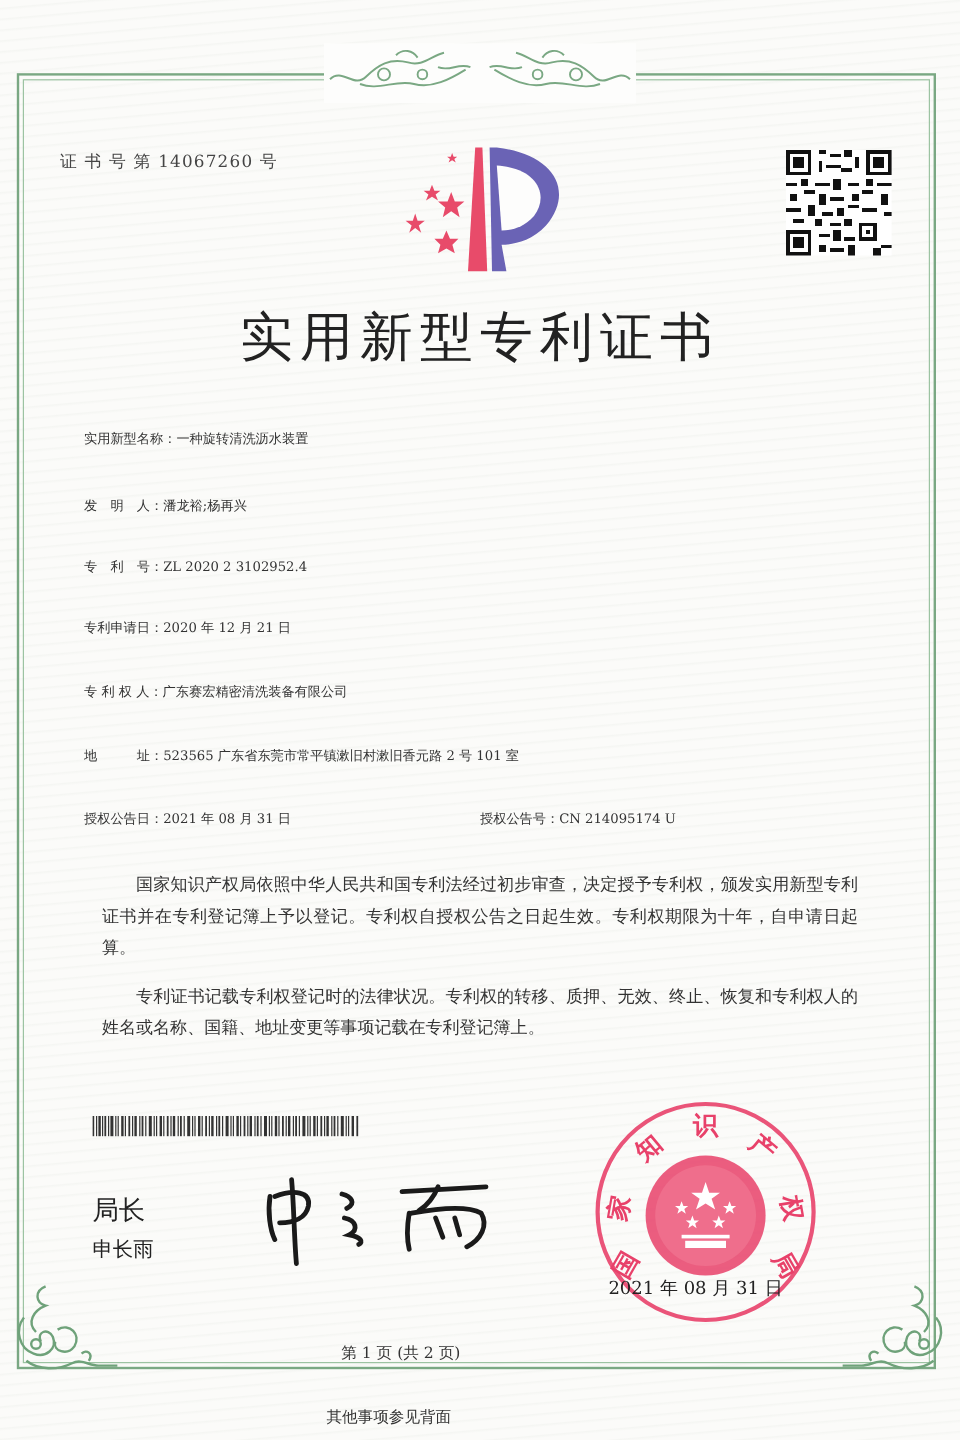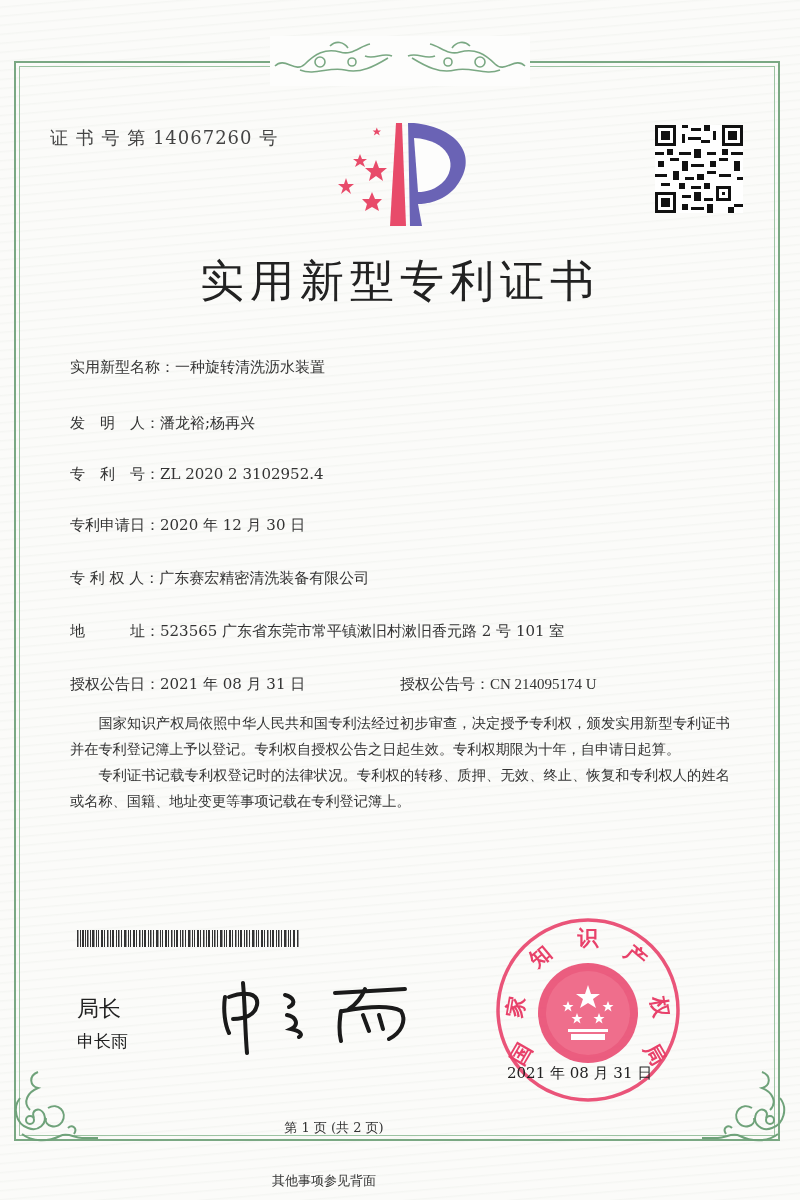--- a/index.html
+++ b/index.html
@@ -4,29 +4,29 @@
 <style>
   html,body{margin:0;padding:0;}
   body{width:800px;height:1200px;background:#fdfdfc;position:relative;overflow:hidden;font-family:"DejaVu Serif",serif;color:#2a2a2a;}
   .paper{position:absolute;left:0;top:0;width:800px;height:1200px;
     background:repeating-linear-gradient(175deg,#fbfbf9 0px,#fbfbf9 6px,#f5f6f3 7px,#fbfbf9 9px);}
   .frame-outer{position:absolute;left:14px;top:61px;width:766px;height:1080px;border:2px solid #7aa883;box-sizing:border-box;}
   .frame-inner{position:absolute;left:19px;top:66px;width:756px;height:1070px;border:1px solid #9cc3a2;box-sizing:border-box;}
   .top-ornament{position:absolute;left:270px;top:36px;width:260px;height:50px;}
   .corner-bl{position:absolute;left:8px;top:1068px;width:90px;height:80px;}
   .corner-br{position:absolute;right:8px;top:1068px;width:90px;height:80px;transform:scaleX(-1);}
-  .cert-no{position:absolute;left:50px;top:126px;font-size:18px;color:#444;letter-spacing:1px;}
+  .cert-no{position:absolute;left:50px;top:126px;font-size:14px;color:#444;letter-spacing:1px;}
   .logo{position:absolute;left:330px;top:118px;width:150px;height:115px;}
   .qr{position:absolute;left:655px;top:125px;width:88px;height:88px;}
   .title{position:absolute;left:0;width:800px;top:252px;text-align:center;font-size:44px;letter-spacing:6px;color:#222;font-family:"DejaVu Serif",serif;}
-  .field{position:absolute;left:70px;font-size:15px;color:#333;white-space:nowrap;}
+  .field{position:absolute;left:70px;font-size:11px;color:#333;white-space:nowrap;}
   .field .lbl{display:inline-block;}
   .field .val{display:inline-block;}
   .para{position:absolute;left:70px;width:660px;font-size:14.2px;line-height:26px;color:#333;text-align:justify;}
-  .para p{margin:0;text-indent:2em;}
+  .para p{margin:15px;text-indent:2em;}
   .barcode{position:absolute;left:77px;top:930px;width:222px;height:17px;}
   .director-title{position:absolute;left:77px;top:994px;font-size:22px;color:#222;font-family:"DejaVu Sans",sans-serif;}
   .director-name{position:absolute;left:77px;top:1030px;font-size:17px;color:#222;font-family:"DejaVu Sans",sans-serif;}
   .signature{position:absolute;left:215px;top:975px;width:200px;height:80px;}
   .seal{position:absolute;left:493px;top:915px;width:190px;height:190px;}
   .seal-date{position:absolute;left:507px;top:1064px;font-size:15px;color:#222;}
   .page-num{position:absolute;left:0;width:668px;top:1119px;text-align:center;font-size:13px;color:#333;}
   .back-note{position:absolute;left:0;width:648px;top:1172px;text-align:center;font-size:13px;color:#333;}
 </style>
 </head>
@@ -158,32 +158,32 @@
 <div class="field" style="top:358px;">
   <span class="lbl">实用新型名称：</span><span class="val">一种旋转清洗沥水装置</span>
 </div>
 <div class="field" style="top:414px;">
   <span class="lbl">发　明　人：</span><span class="val">潘龙裕;杨再兴</span>
 </div>
 <div class="field" style="top:465px;">
   <span class="lbl">专　利　号：</span><span class="val">ZL 2020 2 3102952.4</span>
 </div>
 <div class="field" style="top:516px;">
-  <span class="lbl">专利申请日：</span><span class="val">2020 年 12 月 30 日</span>
+  <span class="lbl">专利申请日：</span><span class="val">2020 年 12 月 21 日</span>
 </div>
 <div class="field" style="top:569px;">
   <span class="lbl">专 利 权 人：</span><span class="val">广东赛宏精密清洗装备有限公司</span>
 </div>
 <div class="field" style="top:622px;">
   <span class="lbl">地　　　址：</span><span class="val">523565 广东省东莞市常平镇漱旧村漱旧香元路 2 号 101 室</span>
 </div>
 <div class="field" style="top:675px;">
   <span class="lbl">授权公告日：</span><span class="val">2021 年 08 月 31 日</span>
 </div>
-<div class="field" style="top:675px;left:400px;font-family:Liberation Serif, serif;">
+<div class="field" style="top:675px;left:400px;">
   <span class="lbl">授权公告号：</span><span class="val">CN 214095174 U</span>
 </div>
 
 <div class="para" style="top:710px;">
   <p>国家知识产权局依照中华人民共和国专利法经过初步审查，决定授予专利权，颁发实用新型专利证书并在专利登记簿上予以登记。专利权自授权公告之日起生效。专利权期限为十年，自申请日起算。</p>
   <p>专利证书记载专利权登记时的法律状况。专利权的转移、质押、无效、终止、恢复和专利权人的姓名或名称、国籍、地址变更等事项记载在专利登记簿上。</p>
 </div>
 
 <svg class="barcode" viewBox="0 0 222 17" preserveAspectRatio="none">
   <g fill="#333">

